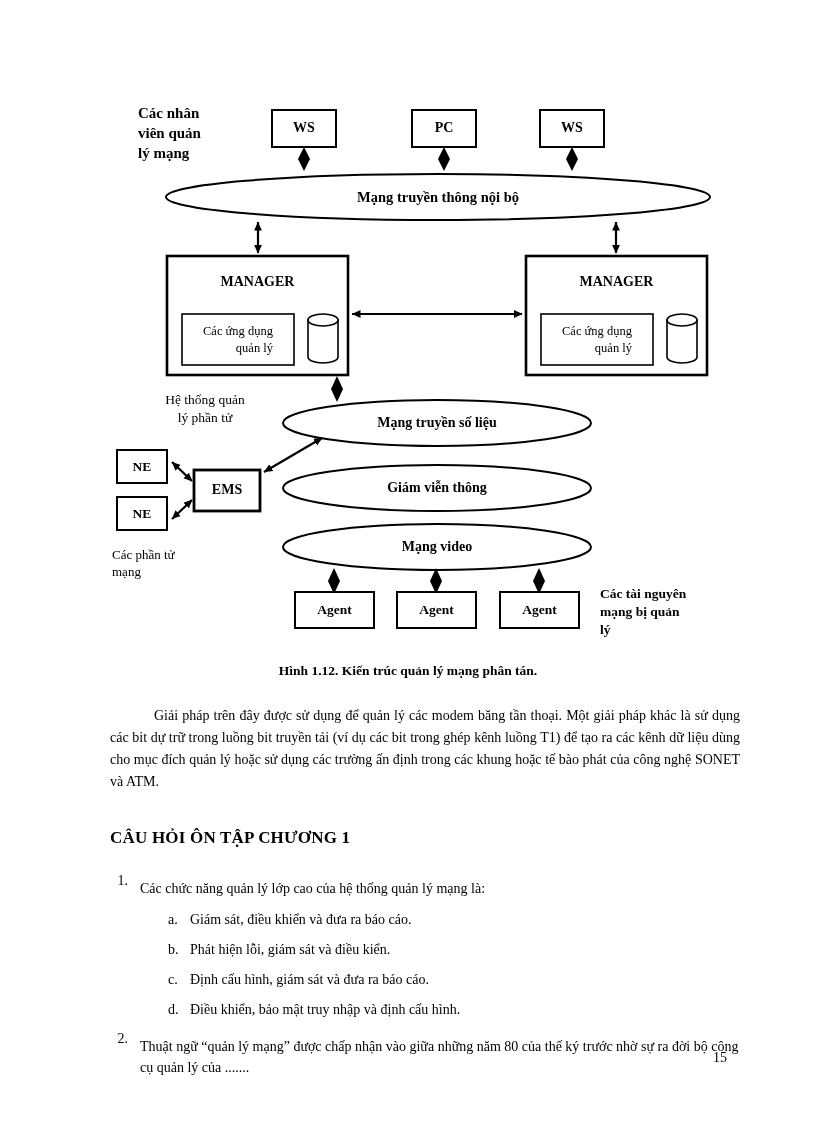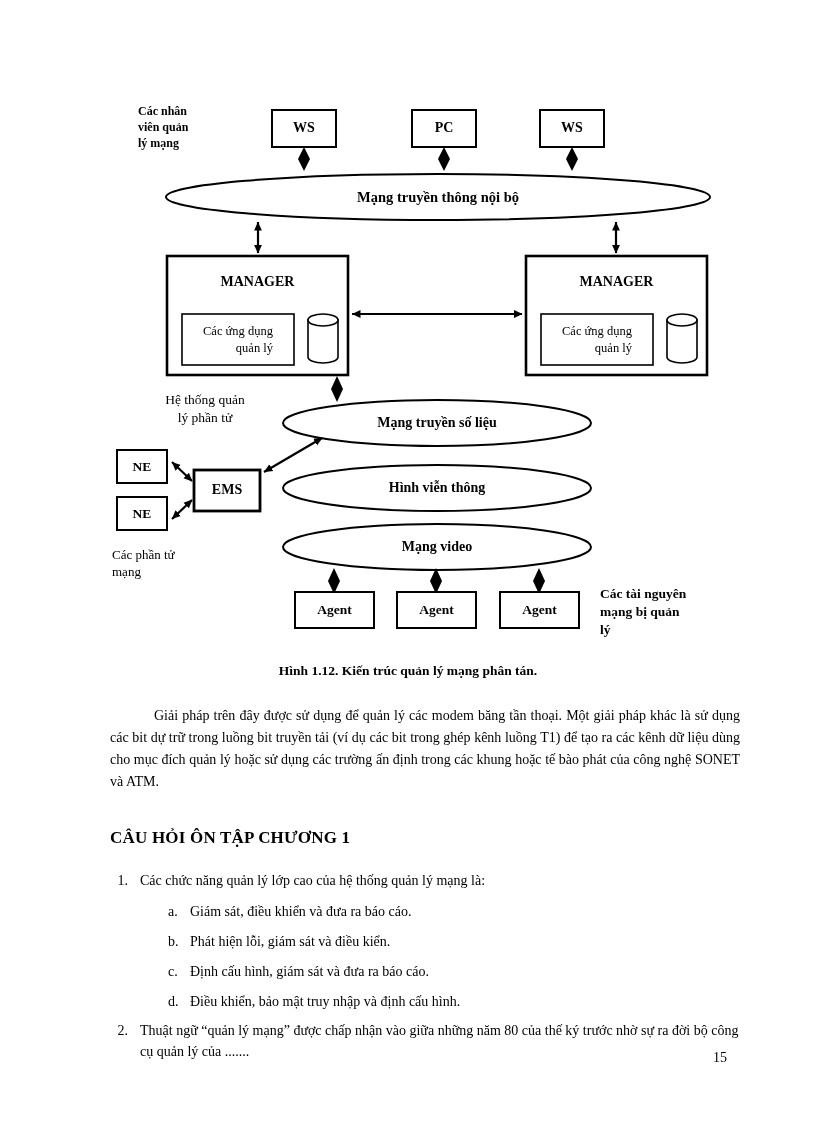--- a/index.html
+++ b/index.html
@@ -104,21 +104,21 @@
     margin-top: 8px;
     line-height: 1.55;
   }
   .qitem > .qnum {
     width: 30px;
     flex: 0 0 30px;
     text-align: right;
     padding-right: 12px;
     box-sizing: border-box;
   }
-  .qitem > .qtext { flex: 1 1 auto; }
+  .qitem > .qtext { flex: 1 1 auto; margin-top: 8px; }
 
   .sublist { margin-top: 2px; }
   .subitem {
     display: flex;
     align-items: flex-start;
     margin-top: 9px;
     line-height: 1.5;
     padding-left: 58px;
   }
   .subitem > .snum {
@@ -209,21 +209,21 @@
         <path d="M334,568 L340,581 L334,594 L328,581 z" fill="#000"></path>
         <path d="M436,568 L442,581 L436,594 L430,581 z" fill="#000"></path>
         <path d="M539,568 L545,581 L539,594 L533,581 z" fill="#000"></path>
       </g>
 
       <rect x="295" y="592" width="79" height="36" fill="#fff" stroke="#000" stroke-width="2"></rect>
       <rect x="397" y="592" width="79" height="36" fill="#fff" stroke="#000" stroke-width="2"></rect>
       <rect x="500" y="592" width="79" height="36" fill="#fff" stroke="#000" stroke-width="2"></rect>
     </svg>
 
-    <div class="dlabel bold" style="left:138px; top:104px; width:120px; font-size:12px; text-align:left;">Các nhân
+    <div class="dlabel bold" style="left:138px; top:104px; width:120px; font-size:15px; text-align:left;">Các nhân
 viên quản
 lý mạng</div>
 
     <div class="dlabel" style="left:140px; top:391px; width:130px; font-size:13.5px; text-align:center;">Hệ thống quản
 lý phần tử</div>
 
     <div class="dlabel" style="left:112px; top:546px; width:130px; font-size:13px; text-align:left;">Các phần tử
 mạng</div>
 
     <div class="dlabel bold" style="left:600px; top:585px; width:128px; font-size:13.5px; text-align:left;">Các tài nguyên
@@ -238,21 +238,21 @@
 
     <div class="boxtext b" style="left:167px; top:270px; width:181px; height:24px; font-size:14px;">MANAGER</div>
     <div class="boxtext b" style="left:526px; top:270px; width:181px; height:24px; font-size:14px;">MANAGER</div>
 
     <div class="boxtext" style="left:182px; top:314px; width:112px; height:51px; font-size:12.5px; white-space:pre-line;">Các ứng dụng
 quản lý</div>
     <div class="boxtext" style="left:541px; top:314px; width:112px; height:51px; font-size:12.5px; white-space:pre-line;">Các ứng dụng
 quản lý</div>
 
     <div class="boxtext b" style="left:283px; top:412px; width:308px; height:22px; font-size:14px;">Mạng truyền số liệu</div>
-    <div class="boxtext b" style="left:283px; top:477px; width:308px; height:22px; font-size:14px;">Hình viễn thông</div>
+    <div class="boxtext b" style="left:283px; top:477px; width:308px; height:22px; font-size:14px;">Giám viễn thông</div>
     <div class="boxtext b" style="left:283px; top:536px; width:308px; height:22px; font-size:14px;">Mạng video</div>
 
     <div class="boxtext b" style="left:117px; top:450px; width:50px; height:33px; font-size:13.5px;">NE</div>
     <div class="boxtext b" style="left:117px; top:497px; width:50px; height:33px; font-size:13.5px;">NE</div>
 
     <div class="boxtext b" style="left:194px; top:470px; width:66px; height:41px; font-size:14px;">EMS</div>
 
     <div class="boxtext b" style="left:295px; top:592px; width:79px; height:36px; font-size:13.5px;">Agent</div>
     <div class="boxtext b" style="left:397px; top:592px; width:79px; height:36px; font-size:13.5px;">Agent</div>
     <div class="boxtext b" style="left:500px; top:592px; width:79px; height:36px; font-size:13.5px;">Agent</div>

